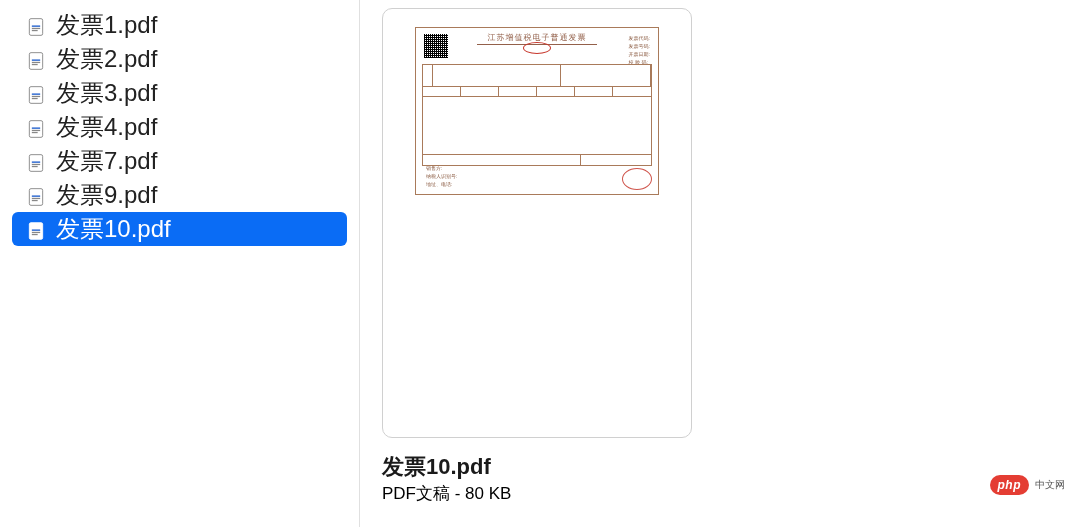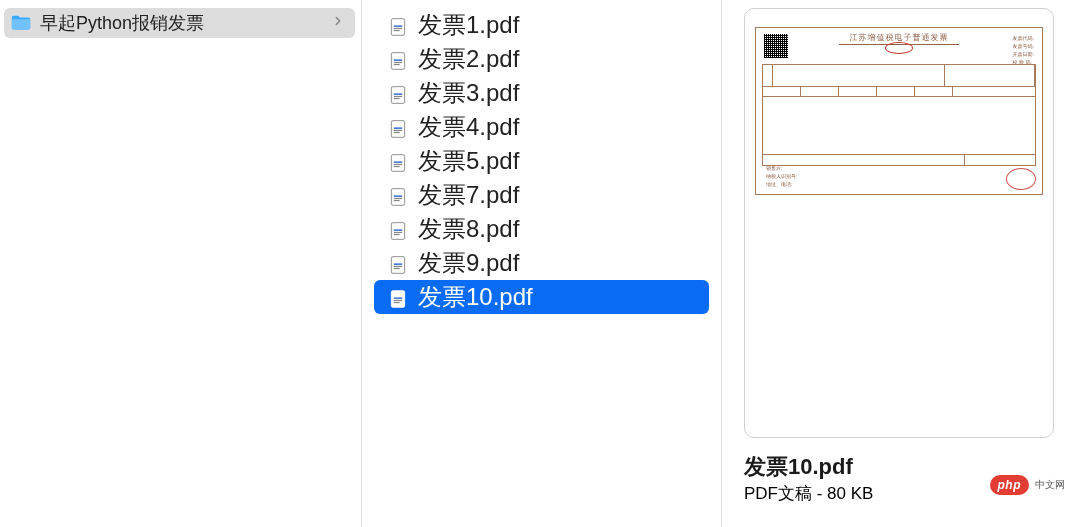--- a/index.html
+++ b/index.html
@@ -87,21 +87,21 @@
       border: 1px solid #d0d0d0;
       border-radius: 10px;
       background: #ffffff;
       position: relative;
       display:flex;
       align-items:flex-start;
       justify-content:center;
       padding-top:18px;
     }
     .invoice-thumb {
-      width: 288px;
+      width: 244px;
       height: 168px;
       border: 1.5px solid #a97a5a;
       position: relative;
       background:#fff;
     }
     .invoice-title {
       position:absolute;
       top:4px; left:0; right:0;
       text-align:center;
       color:#93604a;
@@ -224,36 +224,20 @@
     .wm-text{
       font-size:10px;
       color:#555;
     }
   </style>
 </head>
 <body>
 
 <div class="layout">
 
-  <div class="sidebar-col">
-    <div class="folder-row">
-      <span class="folder-icon">
-        <svg viewBox="0 0 24 24" width="22" height="22">
-          <path d="M2 6c0-1.1.9-2 2-2h5l2 2h9c1.1 0 2 .9 2 2v9c0 1.1-.9 2-2 2H4c-1.1 0-2-.9-2-2V6z" fill="#3aa7ff"></path>
-          <path d="M2 8h20v9c0 1.1-.9 2-2 2H4c-1.1 0-2-.9-2-2V8z" fill="#6fc2ff"></path>
-        </svg>
-      </span>
-      <span class="label">早起Python报销发票</span>
-      <span class="chevron">
-        <svg viewBox="0 0 24 24" width="14" height="14">
-            <path d="M9 6l6 6-6 6" fill="none" stroke="#808080" stroke-width="2.2" stroke-linecap="round" stroke-linejoin="round"></path>
-          </svg>
-      </span>
-    </div>
-  </div>
 
   <div class="list-col">
     <div class="file-row">
       <span class="file-icon">
         <svg viewBox="0 0 24 24" width="20" height="20">
             <rect class="page" x="4" y="2" width="16" height="20" rx="2" fill="#fff" stroke="#7a7a7a"></rect>
             <rect x="7" y="10" width="10" height="2" fill="#4a7dd6"></rect>
             <rect x="7" y="13" width="10" height="1.5" fill="#888"></rect>
             <rect x="7" y="15.5" width="7" height="1.5" fill="#888"></rect>
           </svg>
@@ -295,43 +279,21 @@
     </div>
     <div class="file-row">
       <span class="file-icon">
         <svg viewBox="0 0 24 24" width="20" height="20">
             <rect class="page" x="4" y="2" width="16" height="20" rx="2" fill="#fff" stroke="#7a7a7a"></rect>
             <rect x="7" y="10" width="10" height="2" fill="#4a7dd6"></rect>
             <rect x="7" y="13" width="10" height="1.5" fill="#888"></rect>
             <rect x="7" y="15.5" width="7" height="1.5" fill="#888"></rect>
           </svg>
       </span>
-      <span>发票5.pdf</span>
-    </div>
-    <div class="file-row">
-      <span class="file-icon">
-        <svg viewBox="0 0 24 24" width="20" height="20">
-            <rect class="page" x="4" y="2" width="16" height="20" rx="2" fill="#fff" stroke="#7a7a7a"></rect>
-            <rect x="7" y="10" width="10" height="2" fill="#4a7dd6"></rect>
-            <rect x="7" y="13" width="10" height="1.5" fill="#888"></rect>
-            <rect x="7" y="15.5" width="7" height="1.5" fill="#888"></rect>
-          </svg>
-      </span>
       <span>发票7.pdf</span>
-    </div>
-    <div class="file-row">
-      <span class="file-icon">
-        <svg viewBox="0 0 24 24" width="20" height="20">
-            <rect class="page" x="4" y="2" width="16" height="20" rx="2" fill="#fff" stroke="#7a7a7a"></rect>
-            <rect x="7" y="10" width="10" height="2" fill="#4a7dd6"></rect>
-            <rect x="7" y="13" width="10" height="1.5" fill="#888"></rect>
-            <rect x="7" y="15.5" width="7" height="1.5" fill="#888"></rect>
-          </svg>
-      </span>
-      <span>发票8.pdf</span>
     </div>
     <div class="file-row">
       <span class="file-icon">
         <svg viewBox="0 0 24 24" width="20" height="20">
             <rect class="page" x="4" y="2" width="16" height="20" rx="2" fill="#fff" stroke="#7a7a7a"></rect>
             <rect x="7" y="10" width="10" height="2" fill="#4a7dd6"></rect>
             <rect x="7" y="13" width="10" height="1.5" fill="#888"></rect>
             <rect x="7" y="15.5" width="7" height="1.5" fill="#888"></rect>
           </svg>
       </span>

